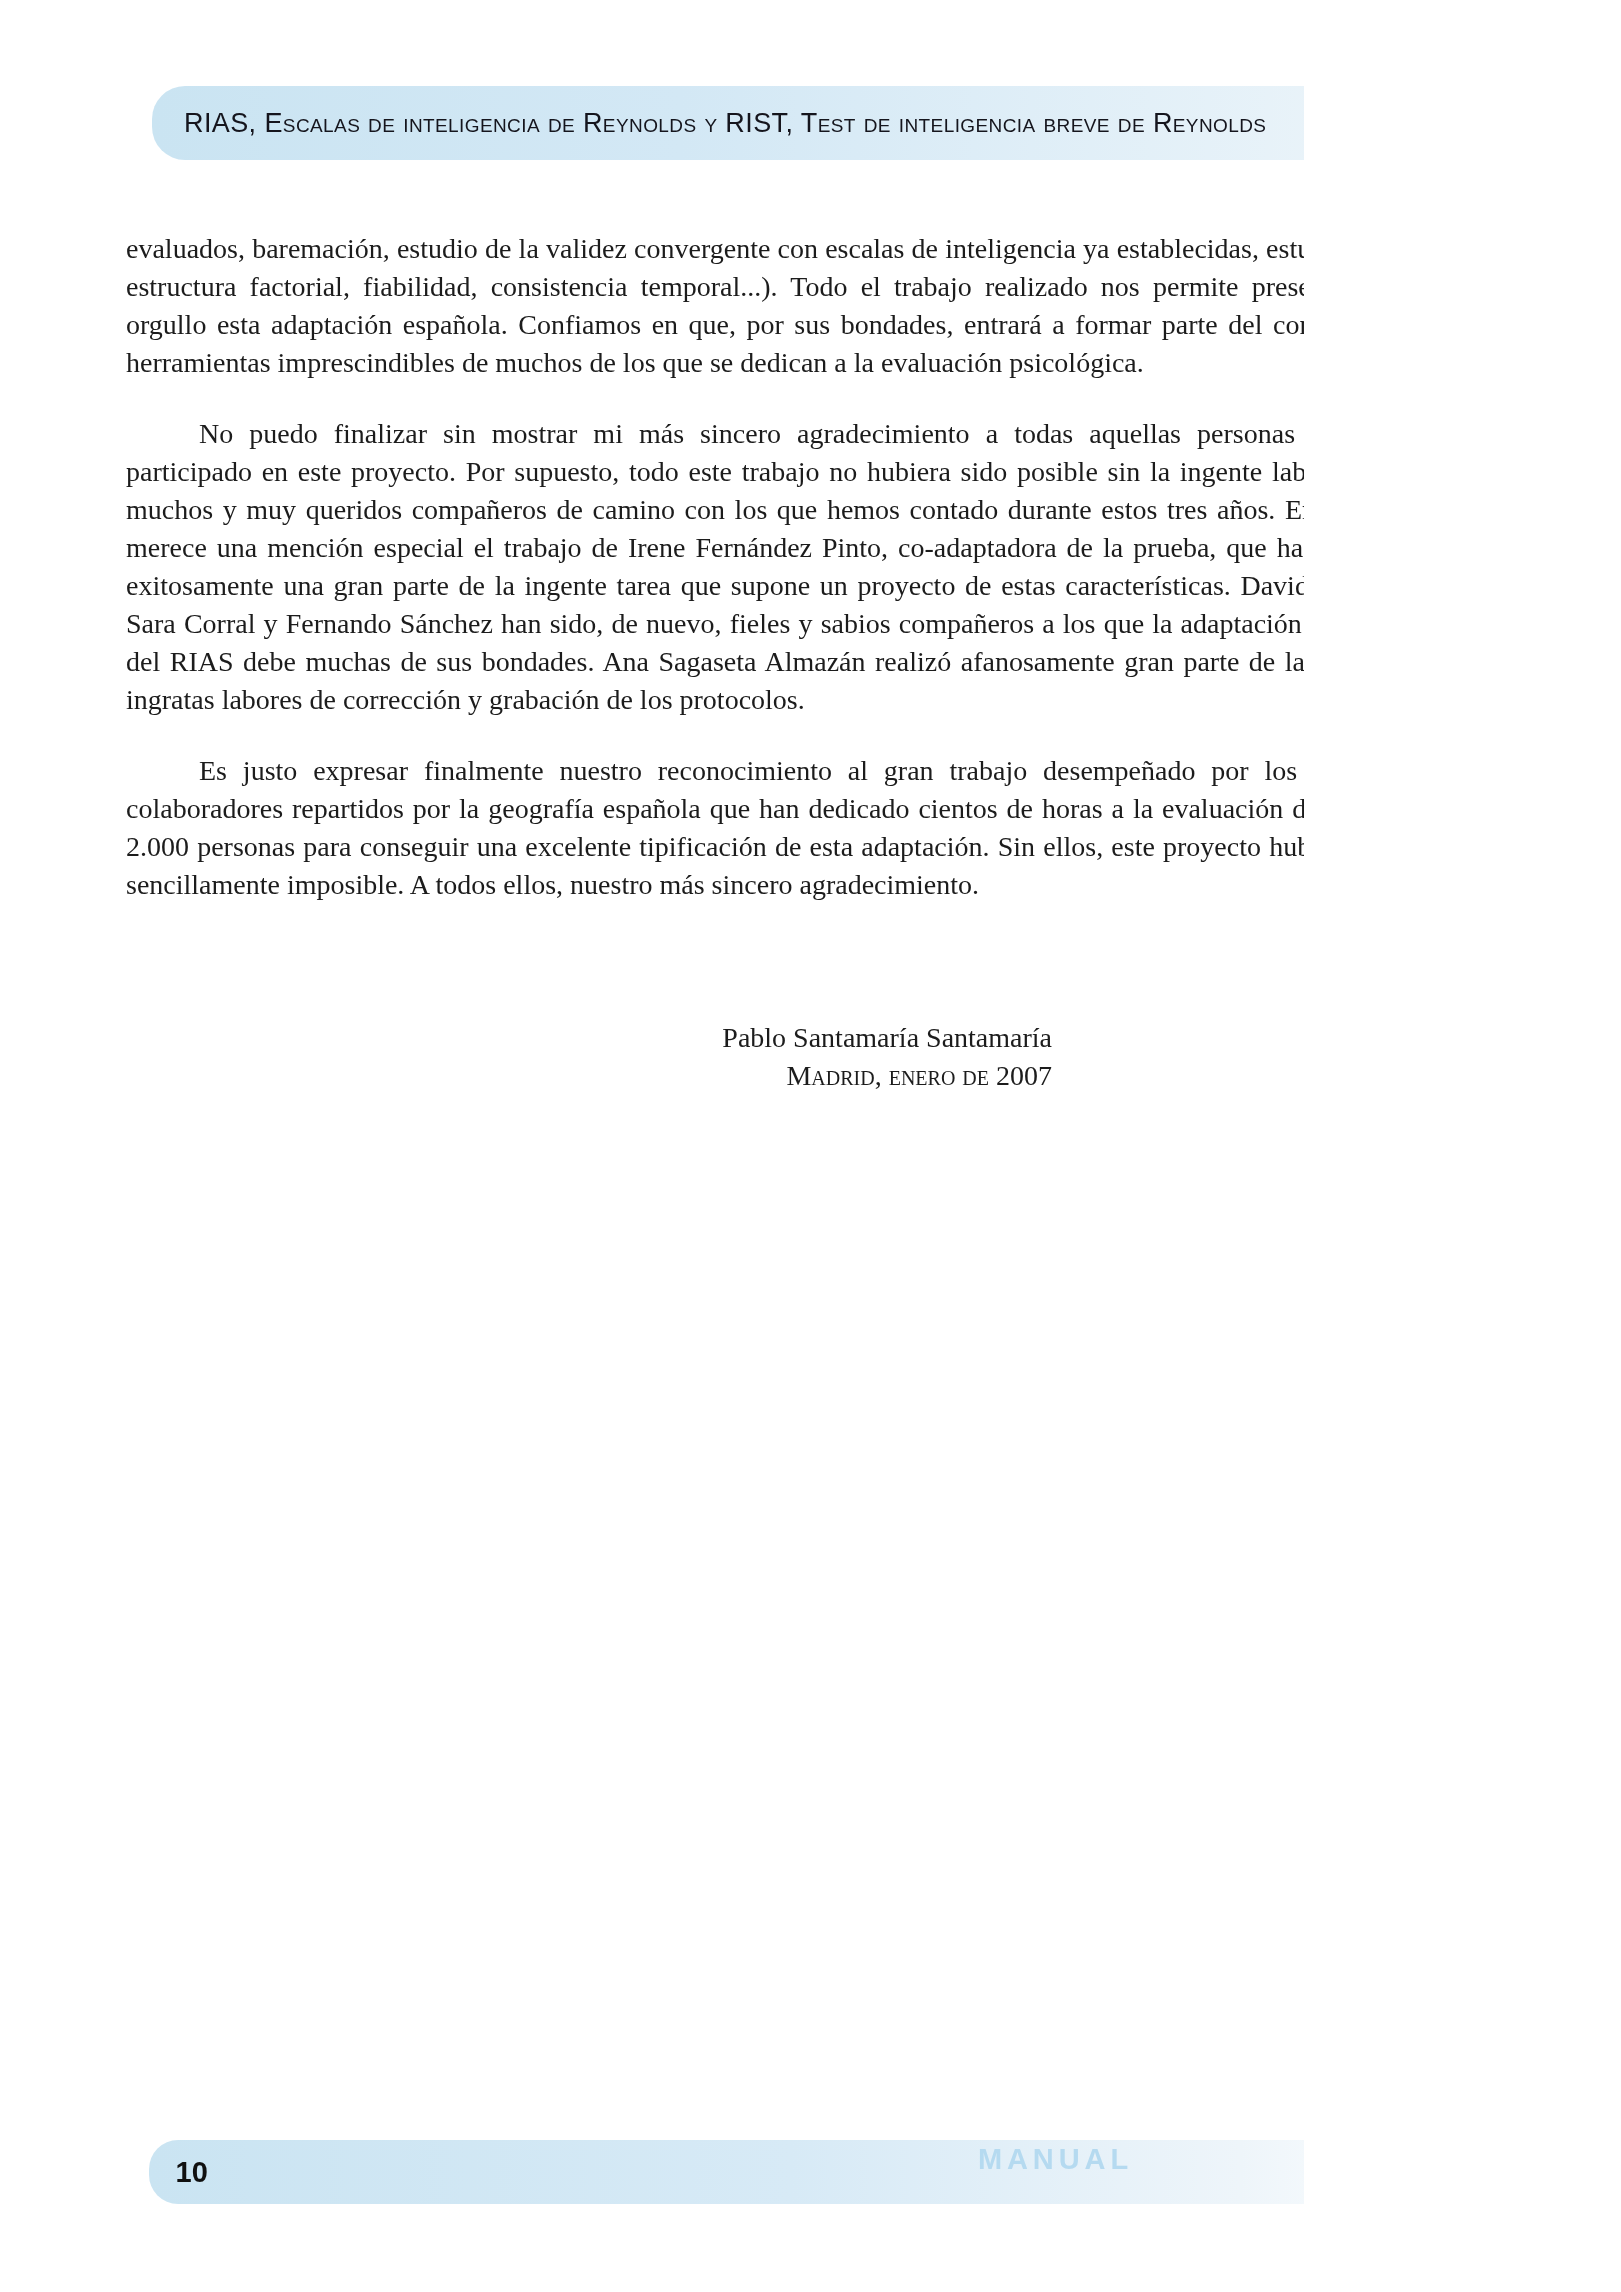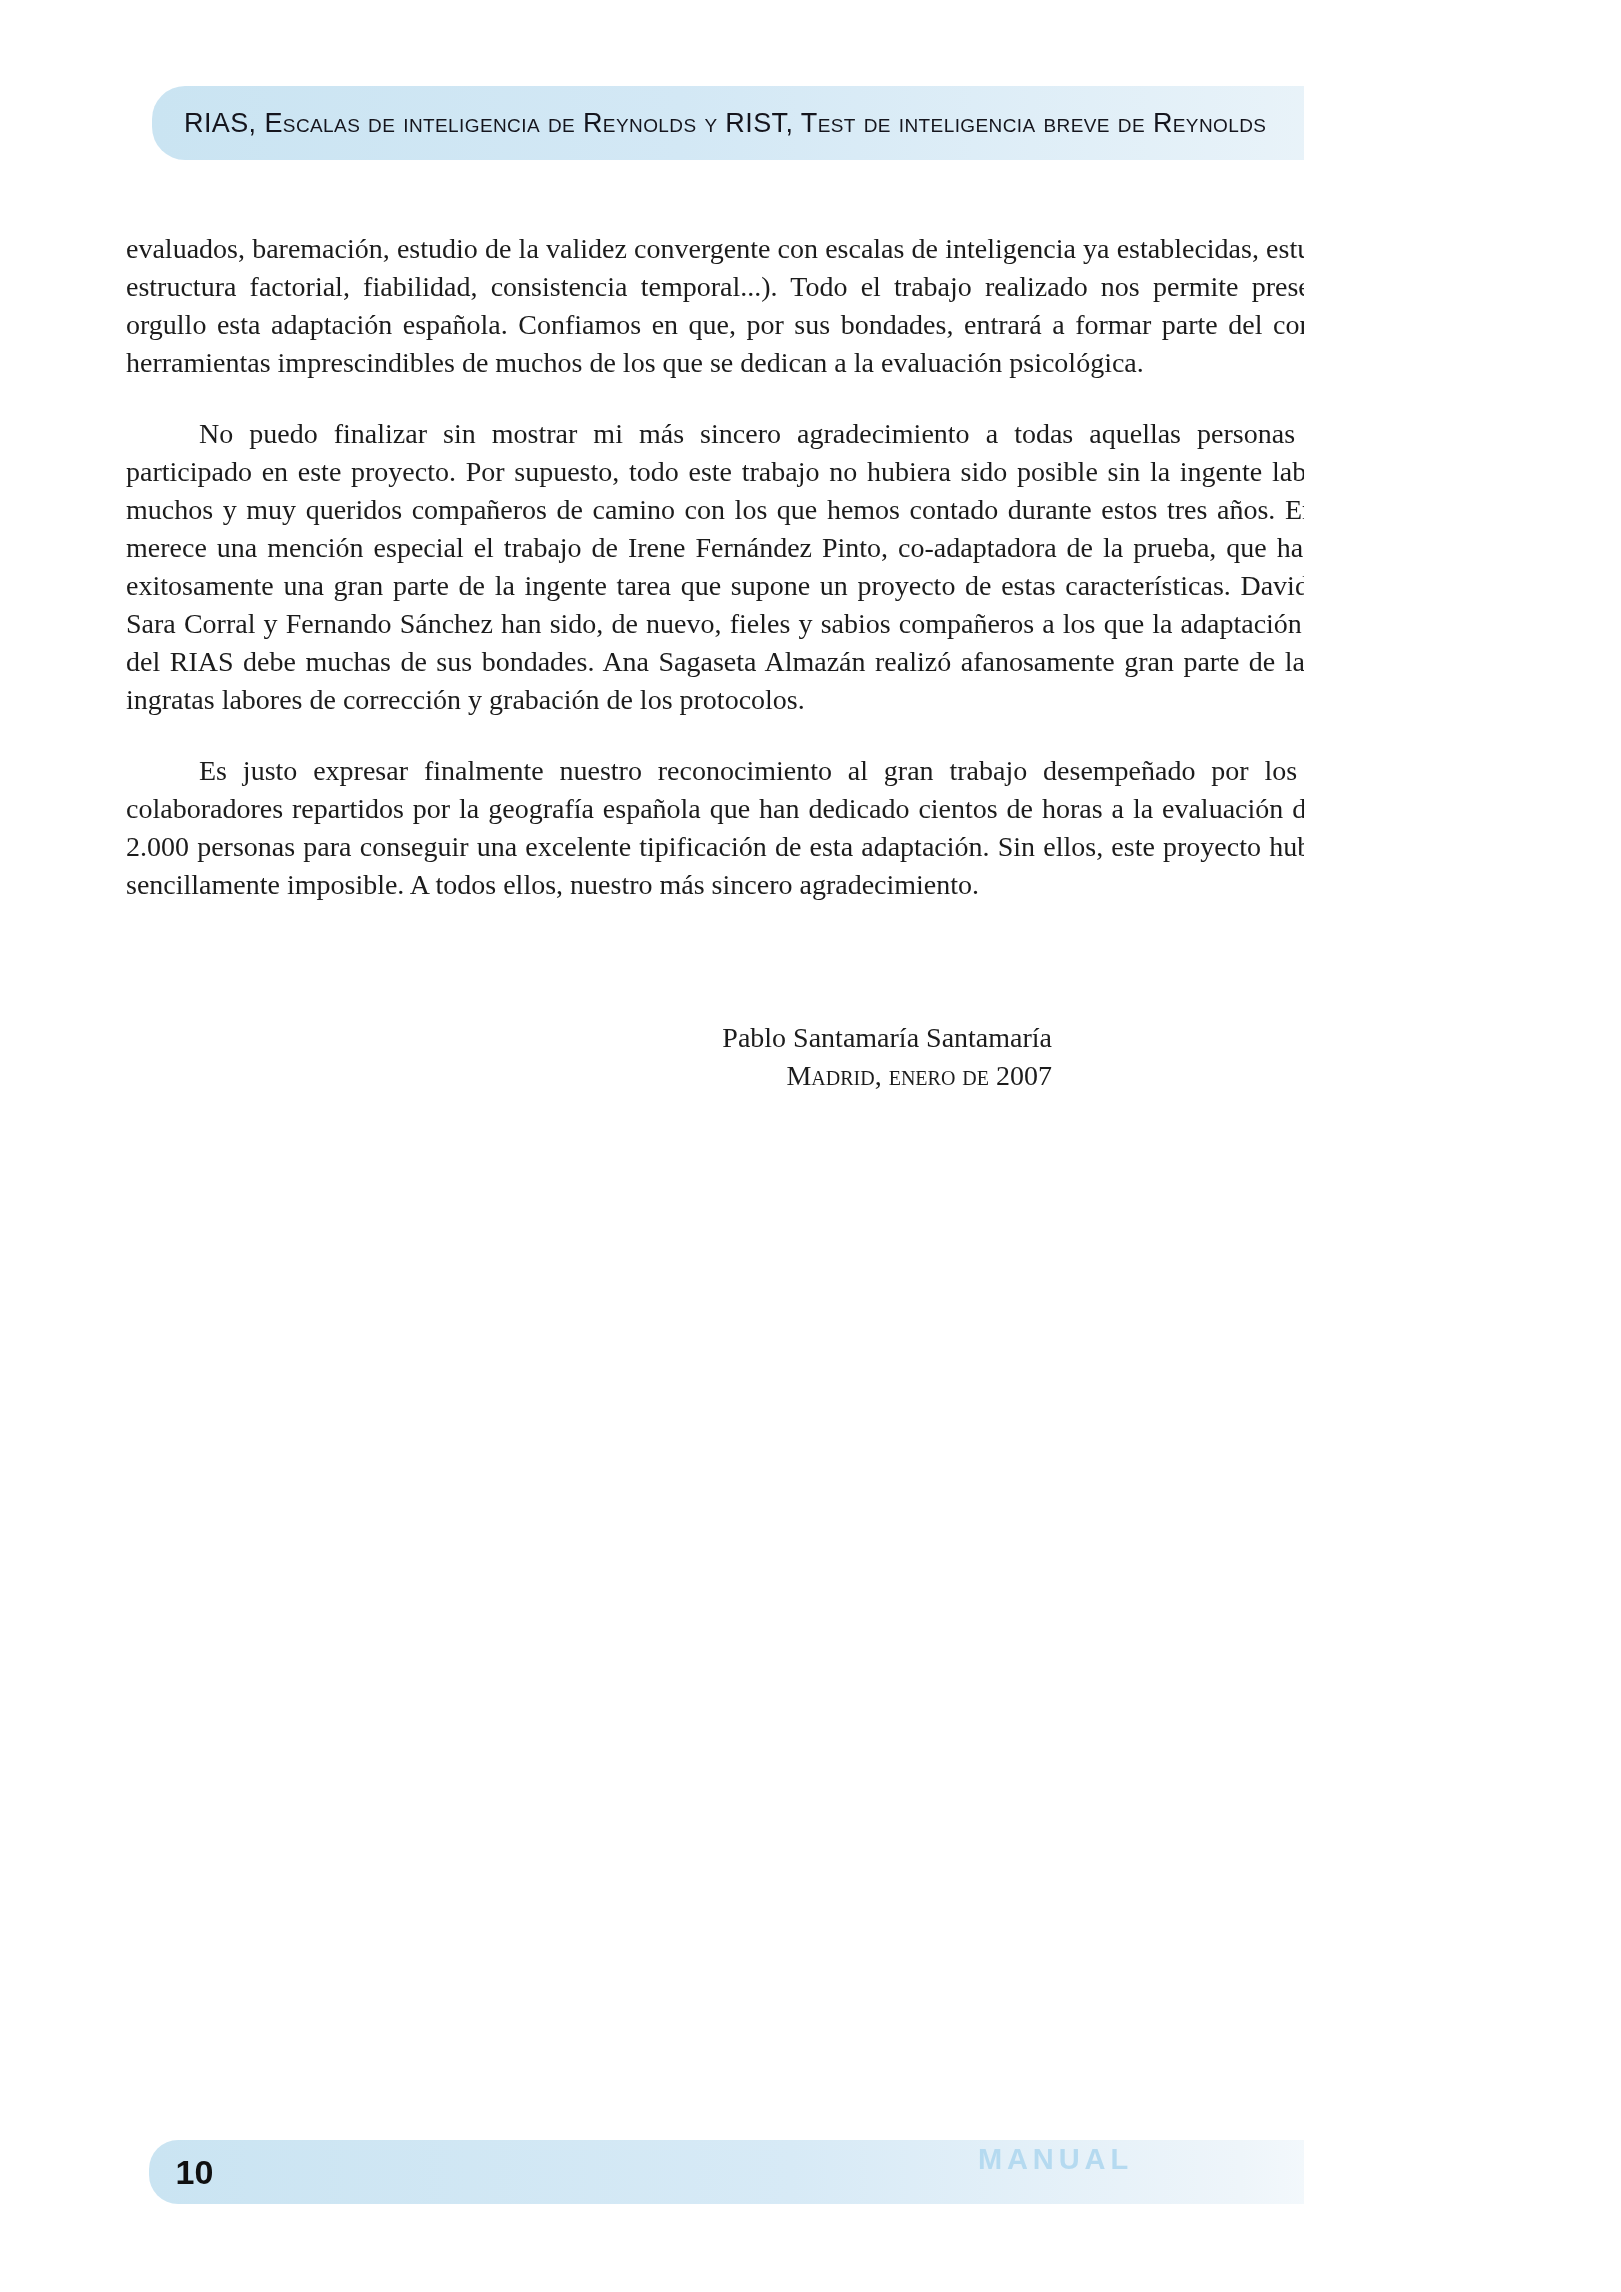--- a/index.html
+++ b/index.html
@@ -109,21 +109,21 @@
     background: linear-gradient(to right, #cae4f2 0%, #d7eaf6 50%, #eef5fa 85%, #fcfeff 100%);
     border-radius: 29px 0 0 29px;
     display: flex;
     align-items: center;
     padding-left: 26.5px;
     box-sizing: border-box;
   }
   .page-number {
     font-family: "Liberation Sans", sans-serif;
     font-weight: bold;
-    font-size: 34px;
+    font-size: 29px;
     color: #101010;
   }
   .manual-label {
     position: absolute;
     right: 171px; top: 2143px;
     font-family: "Liberation Sans", sans-serif;
     font-weight: bold;
     font-size: 29px;
     letter-spacing: 4.9px;
     color: #b5daf0;

